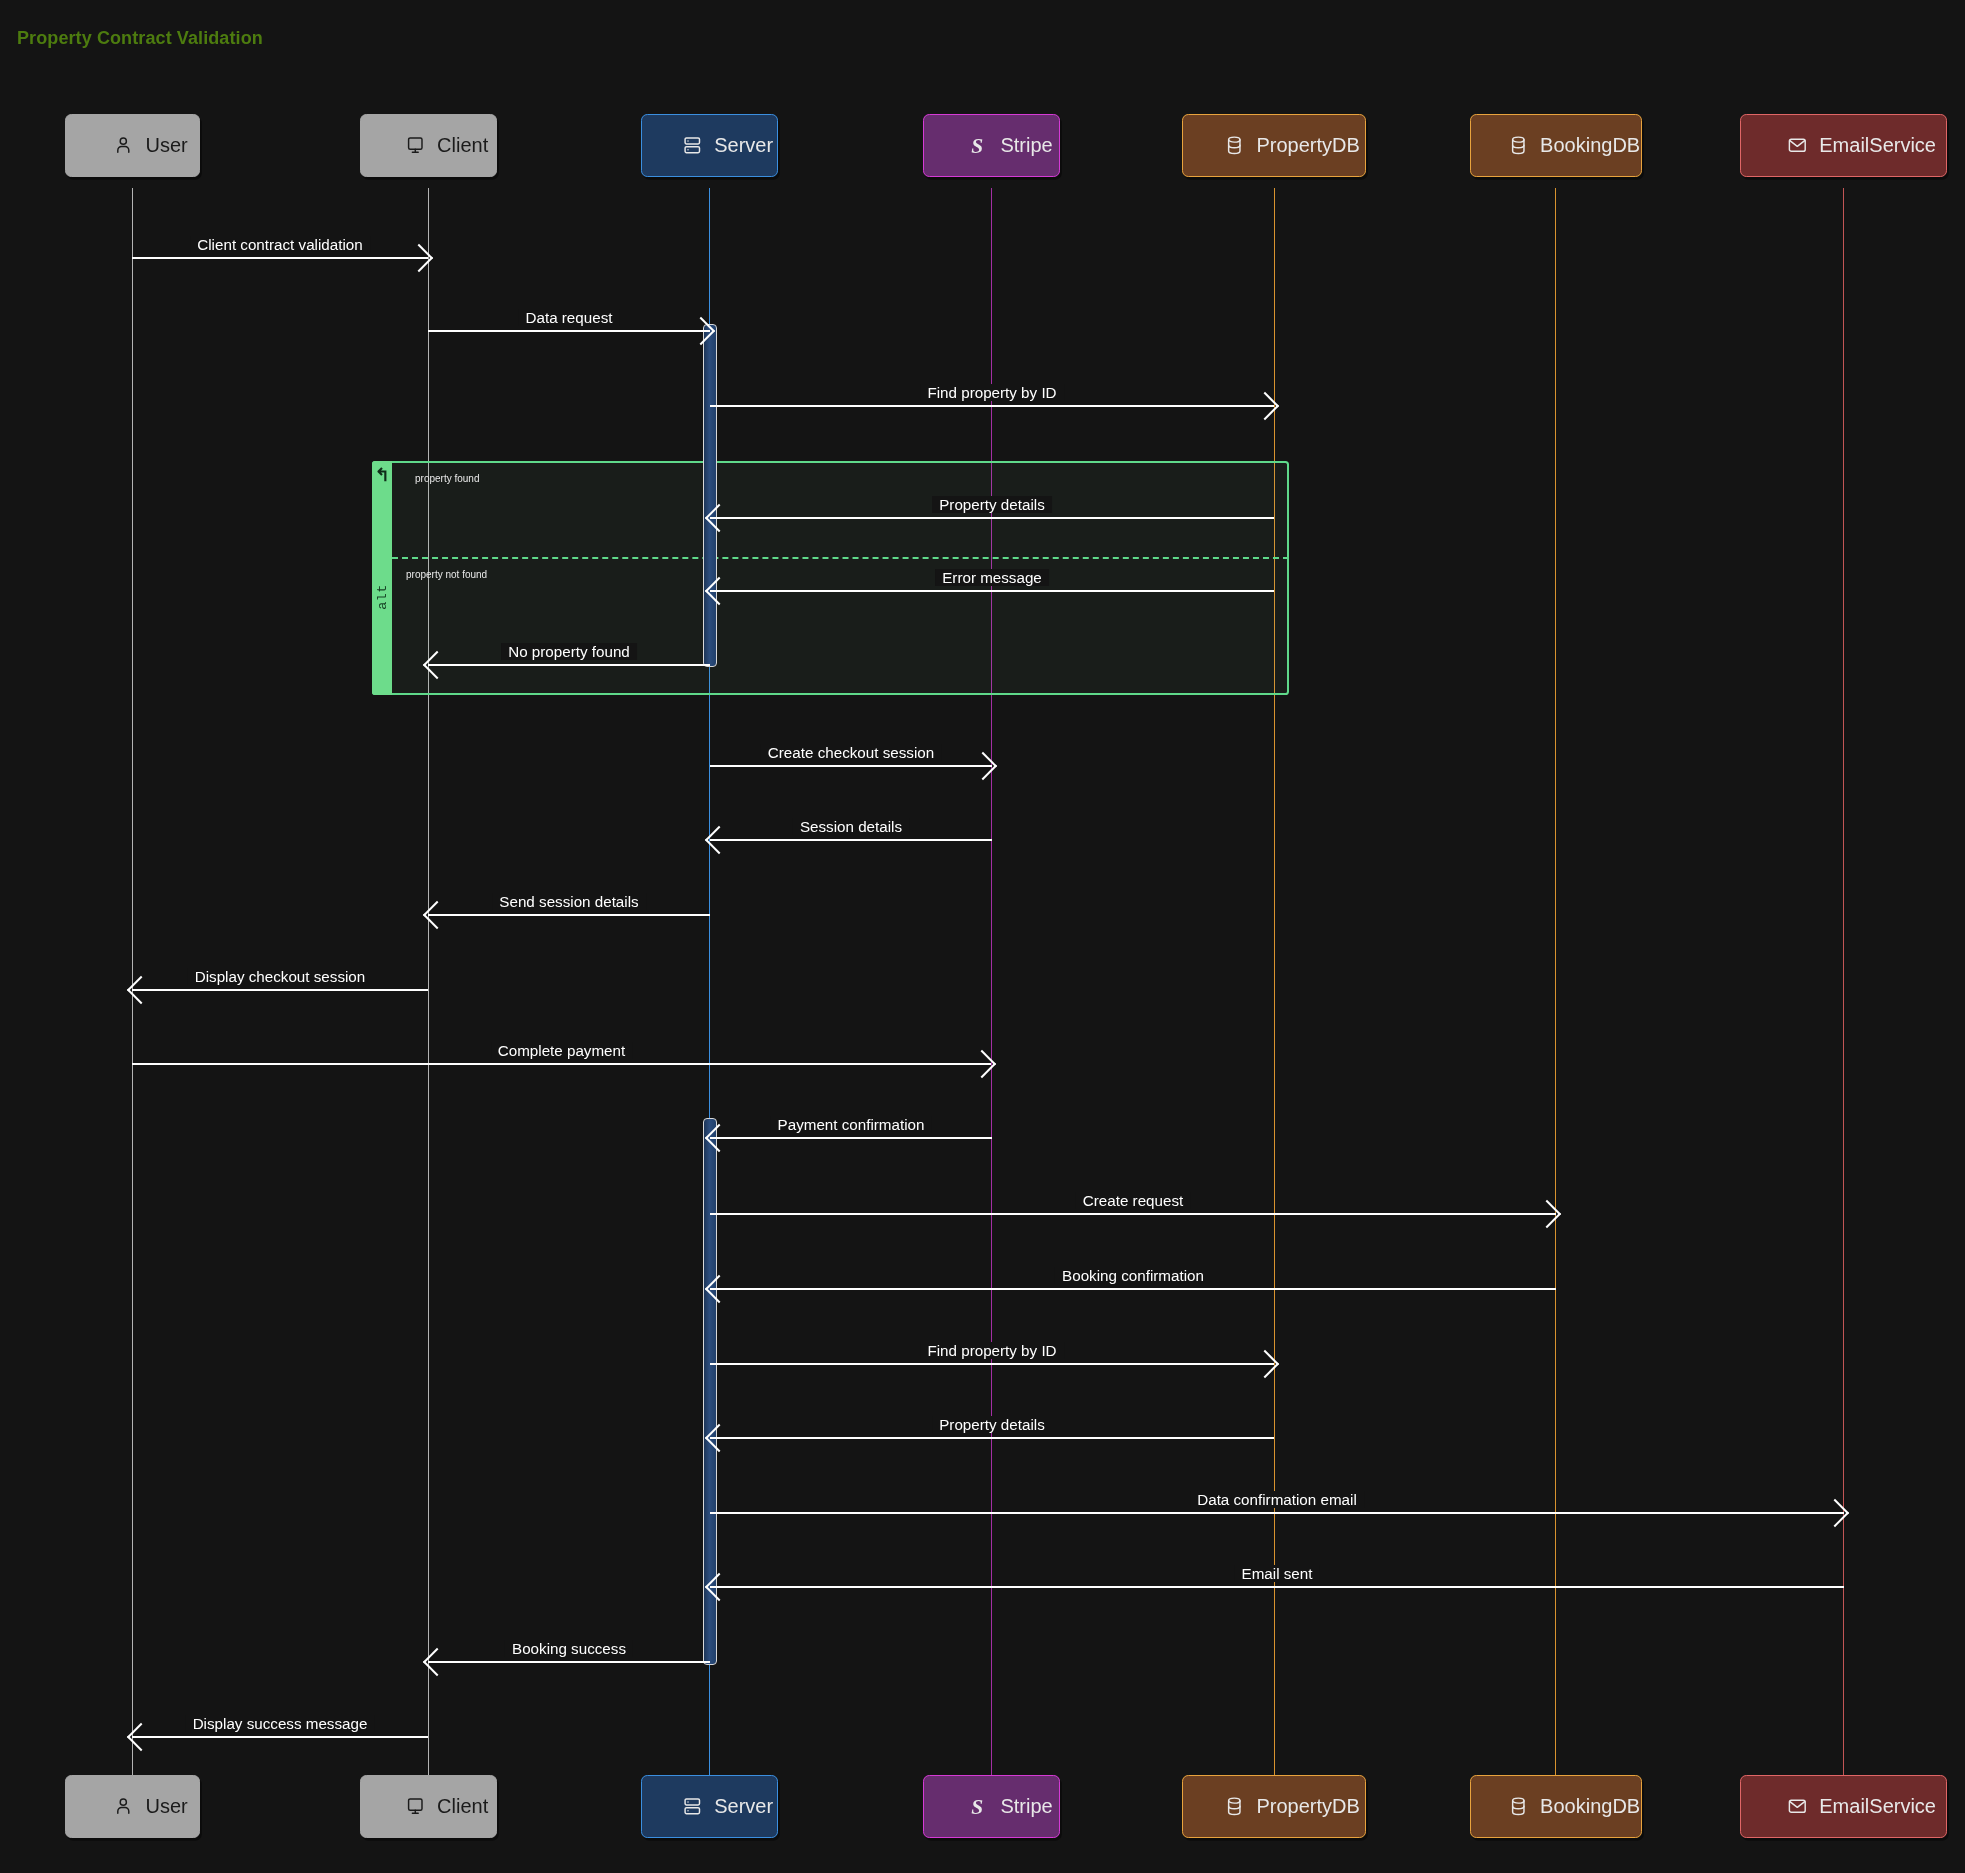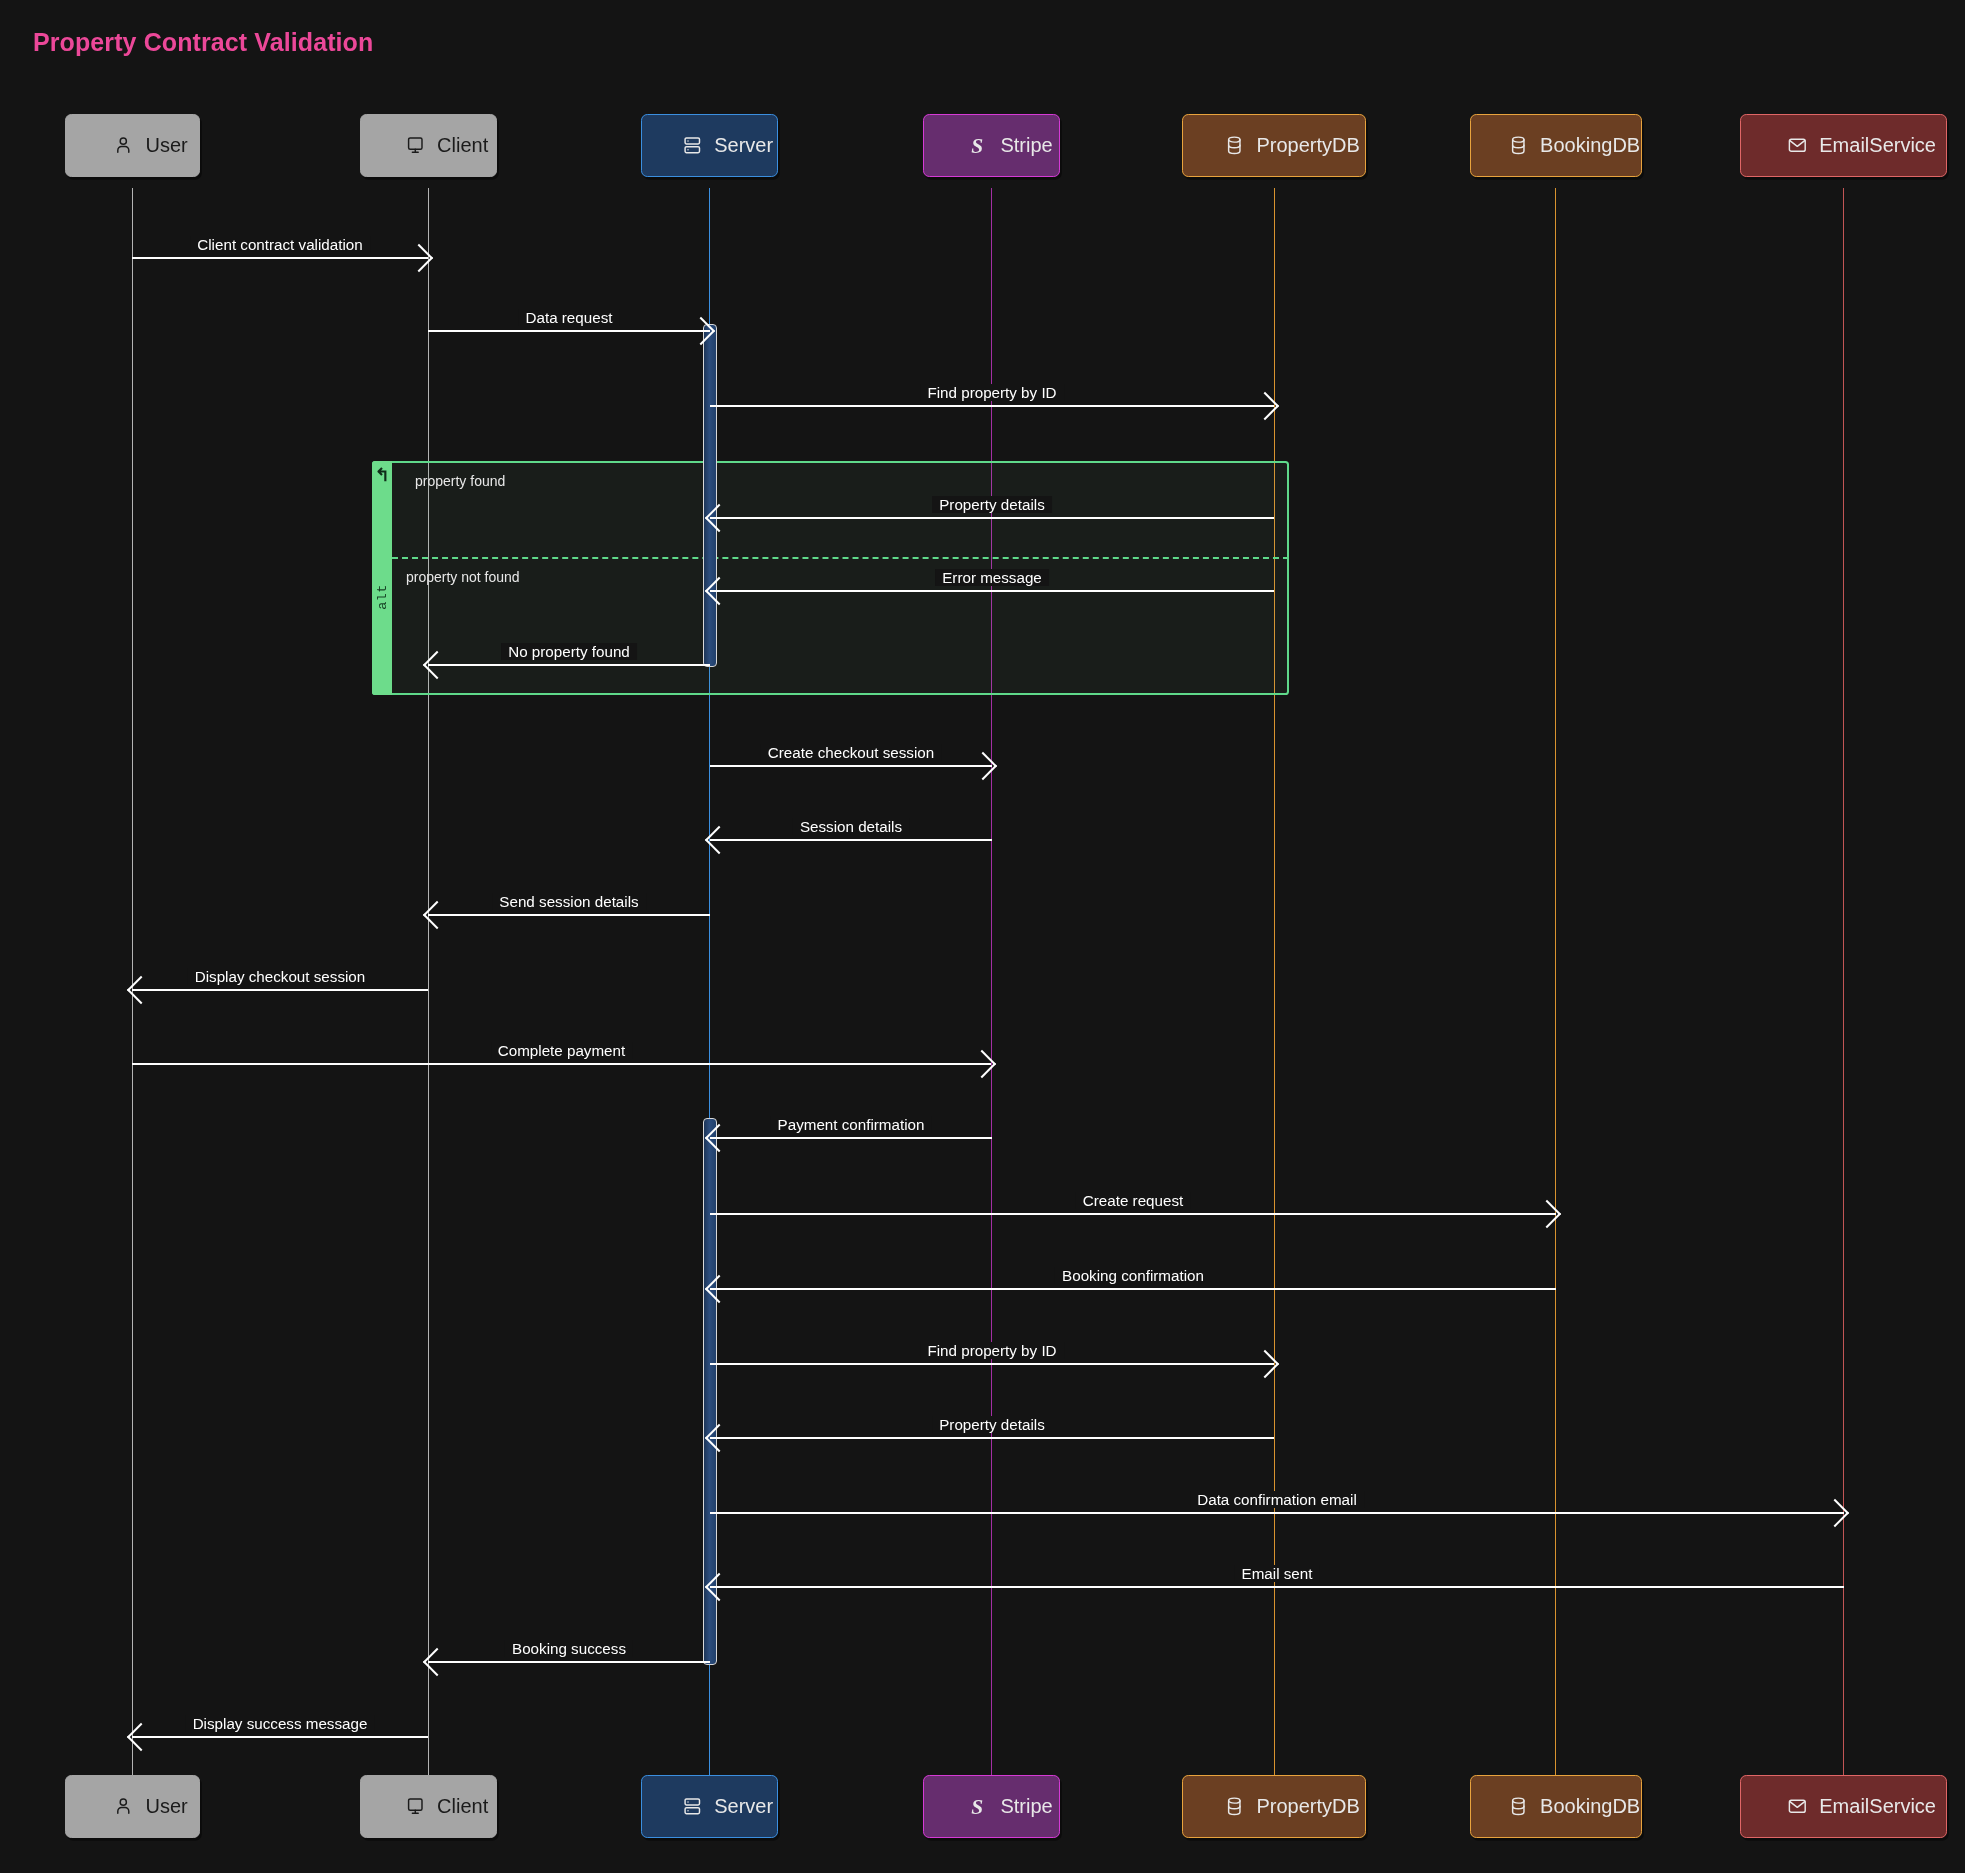--- a/index.html
+++ b/index.html
@@ -3,22 +3,22 @@
 <meta charset="utf-8">
 <style>
   html,body{margin:0;padding:0;background:#141414;}
   body{
     width:1965px;height:1874px;position:relative;overflow:hidden;
     font-family:"Liberation Sans", sans-serif;
     background:#141414;
   }
   #diagram{position:absolute;inset:0;}
   .title{
-    position:absolute;left:33px;top:28px;
-    font-size:25px;font-weight:bold;color:#ec4899;letter-spacing:0.1px;
+    position:absolute;left:17px;top:28px;
+    font-size:18px;font-weight:bold;color:#4d7c0f;letter-spacing:0.1px;
     white-space:nowrap;
   }
   
   .lifeline{position:absolute;width:1.3px;top:188px;height:1596px;}
   
   .pbox{
     position:absolute;height:63px;border-radius:6.3px;
     border:1.8px solid;box-sizing:border-box;
     display:flex;align-items:center;justify-content:center;gap:11.7px;
     box-shadow:1.8px 2.7px 0 rgba(0,0,0,.45);
@@ -44,21 +44,21 @@
     position:absolute;left:50%;top:58%;transform:translate(-50%,-50%) rotate(-90deg);
     font-family:"Liberation Mono", monospace;font-size:13.5px;color:#143d22;
     letter-spacing:0.4px;
   }
   .alttab .altarrow{
     position:absolute;left:2.7px;top:4.5px;
     font-size:18px;color:#0f2d19;line-height:1;font-weight:bold;
   }
   .altdivider{position:absolute;height:0;border-top:2.2px dashed #5fd98a;}
   .altcond{
-    position:absolute;font-size:14px;color:#e8e8e8;white-space:nowrap;
+    position:absolute;font-size:10px;color:#e8e8e8;white-space:nowrap;
   }
   
   .msg{position:absolute;height:0;}
   .msg .line{
     position:absolute;left:0;right:0;top:0;height:1.8px;background:#ffffff;
   }
   .msg .lbl{
     position:absolute;left:50%;transform:translateX(-50%);
     bottom:4.5px;font-size:15.2px;color:#ffffff;white-space:nowrap;
     background:#141414;padding:0 7.2px;

